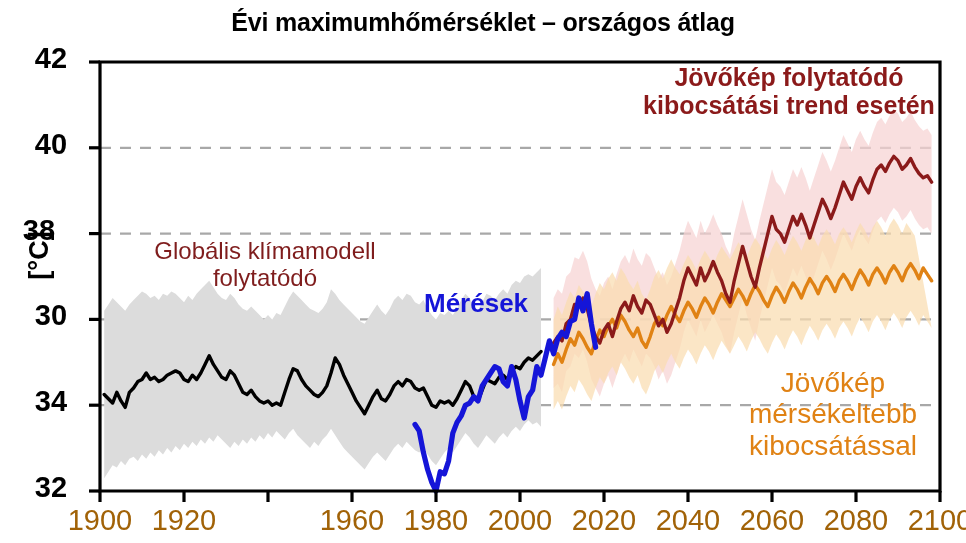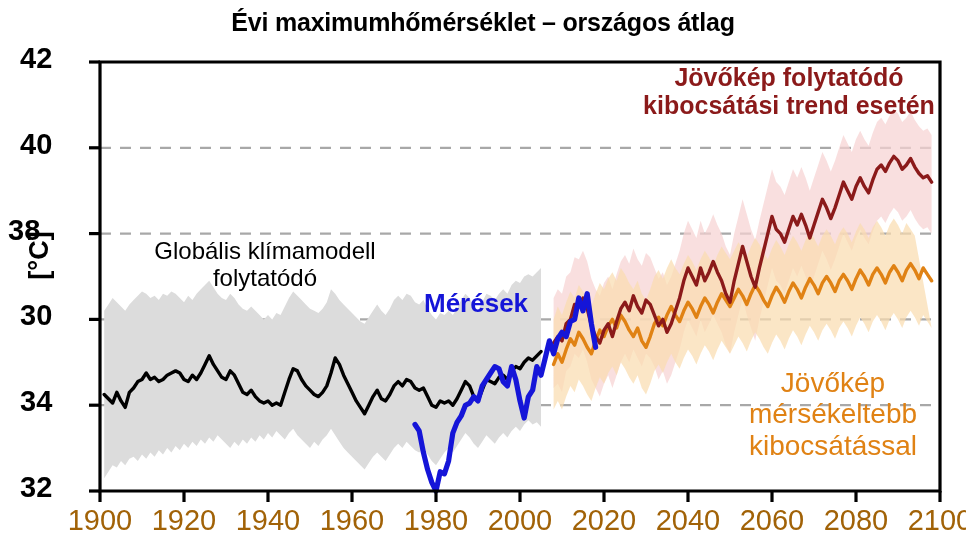--- a/index.html
+++ b/index.html
@@ -32,42 +32,42 @@
     font-weight:bold;
     color:#000;
     transform:rotate(-90deg);
     transform-origin:center center;
     font-family:"Liberation Sans", sans-serif;
   }
   .ytick{
     position:absolute;
     right:0;
     width:60px;
-    text-align:left;
+    text-align:center;
     font-size:29px;
     font-weight:bold;
     color:#000;
     font-family:"Liberation Sans", sans-serif;
   }
   .xtick{
     position:absolute;
     width:120px;
     text-align:center;
     font-size:29px;
     font-weight:normal;
     color:#a16207;
     font-family:"Liberation Sans", sans-serif;
   }
   .annot{
     position:absolute;
     font-family:"Liberation Sans", sans-serif;
     line-height:1.12;
   }
   #annot-hist{
-    font-size:24px;color:#000000;font-weight:normal;
+    font-size:24px;color:#7f1d1d;font-weight:normal;
     left:140px;top:238px;width:250px;text-align:center;
   }
   #annot-meas{
     font-size:26px;color:#1515D8;font-weight:bold;
     left:424px;top:289px;width:150px;text-align:left;
   }
   #annot-rcp85{
     font-size:25px;color:#8B1A1A;font-weight:bold;
     left:624px;top:63px;width:330px;text-align:center;
   }
@@ -137,21 +137,20 @@
   </div>
 
 <div class="ytick" style="left: 20px; top: 471px; width: 62px;">32</div>
     <div class="ytick" style="left: 20px; top: 385.2px; width: 62px;">34</div>
     <div class="ytick" style="left: 20px; top: 299.4px; width: 62px;">30</div>
     <div class="ytick" style="left: 8px; top: 213.6px; width: 62px;">38</div>
     <div class="ytick" style="left: 20px; top: 127.8px; width: 62px;">40</div>
     <div class="ytick" style="left: 20px; top: 42px; width: 62px;">42</div>
     <div class="xtick" style="left: 40px; top: 504px;">1900</div>
     <div class="xtick" style="left: 124px; top: 504px;">1920</div>
-    <div class="xtick" style="left: 208px; top: 504px;">1940</div>
     <div class="xtick" style="left: 292px; top: 504px;">1960</div>
     <div class="xtick" style="left: 376px; top: 504px;">1980</div>
     <div class="xtick" style="left: 460px; top: 504px;">2000</div>
     <div class="xtick" style="left: 544px; top: 504px;">2020</div>
     <div class="xtick" style="left: 628px; top: 504px;">2040</div>
     <div class="xtick" style="left: 712px; top: 504px;">2060</div>
     <div class="xtick" style="left: 796px; top: 504px;">2080</div>
     <div class="xtick" style="left: 880px; top: 504px;">2100</div>
   </div>
 

